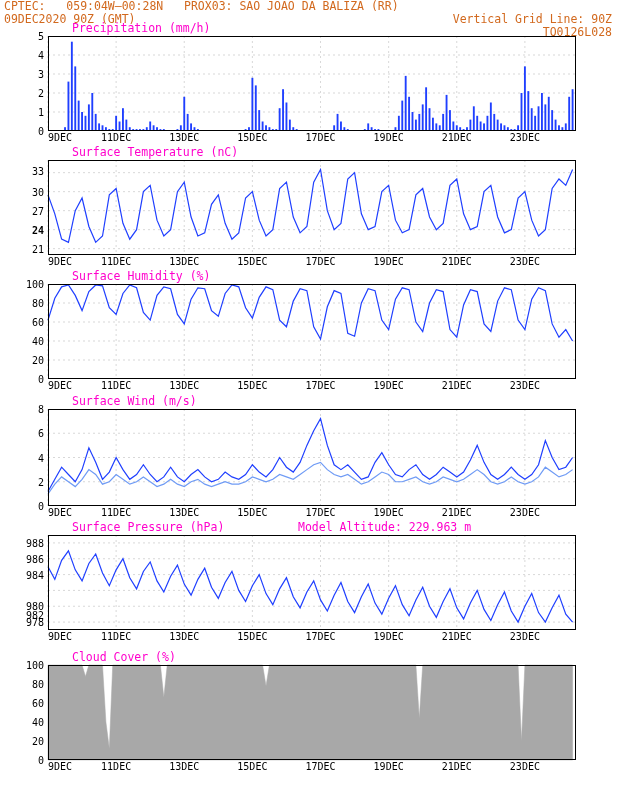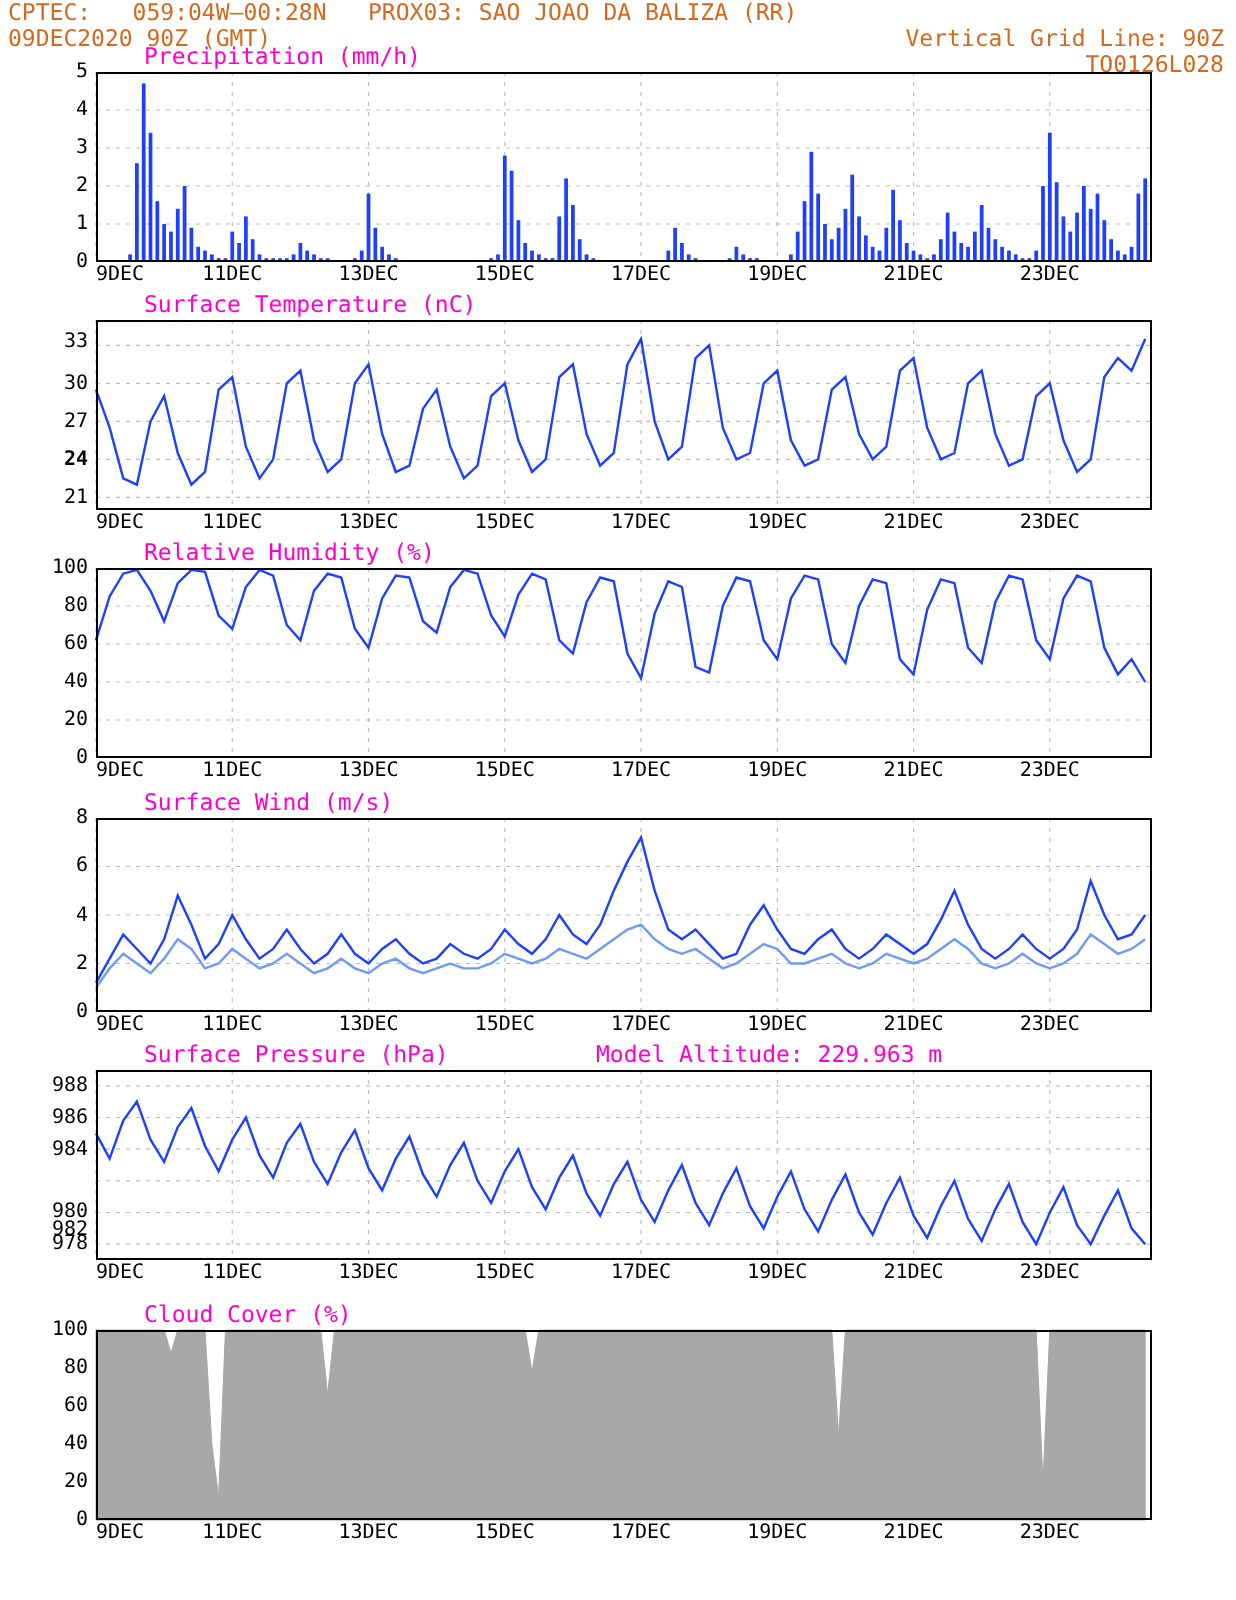--- a/index.html
+++ b/index.html
@@ -219,21 +219,21 @@
         <div class="xlab first" style="left: 48px; top: 256px;">9DEC</div>
         <div class="xlab" style="left: 116.129px; top: 256px;">11DEC</div>
         <div class="xlab" style="left: 184.258px; top: 256px;">13DEC</div>
         <div class="xlab" style="left: 252.387px; top: 256px;">15DEC</div>
         <div class="xlab" style="left: 320.516px; top: 256px;">17DEC</div>
         <div class="xlab" style="left: 388.645px; top: 256px;">19DEC</div>
         <div class="xlab" style="left: 456.774px; top: 256px;">21DEC</div>
         <div class="xlab" style="left: 524.903px; top: 256px;">23DEC</div>
       </div>
       <div class="panel" style="top: 0px; left: 0px; height: 800px; pointer-events: none;">
-        <div class="title" style="left: 72px; top: 269px;">Relative Humidity (%)</div>
+        <div class="title" style="left: 72px; top: 269px;">Surface Humidity (%)</div>
         <svg width="618" height="800" viewBox="0 0 618 800" style="position: absolute; left: 0px; top: 0px;">
           <rect x="48" y="284" width="528" height="95" fill="#ffffff"></rect>
           <g class="grid">
             <line x1="48" x2="48" y1="284" y2="379"></line>
             <line x1="116.12903225806451" x2="116.12903225806451" y1="284" y2="379"></line>
             <line x1="184.25806451612902" x2="184.25806451612902" y1="284" y2="379"></line>
             <line x1="252.38709677419354" x2="252.38709677419354" y1="284" y2="379"></line>
             <line x1="320.51612903225805" x2="320.51612903225805" y1="284" y2="379"></line>
             <line x1="388.64516129032256" x2="388.64516129032256" y1="284" y2="379"></line>
             <line x1="456.7741935483871" x2="456.7741935483871" y1="284" y2="379"></line>

